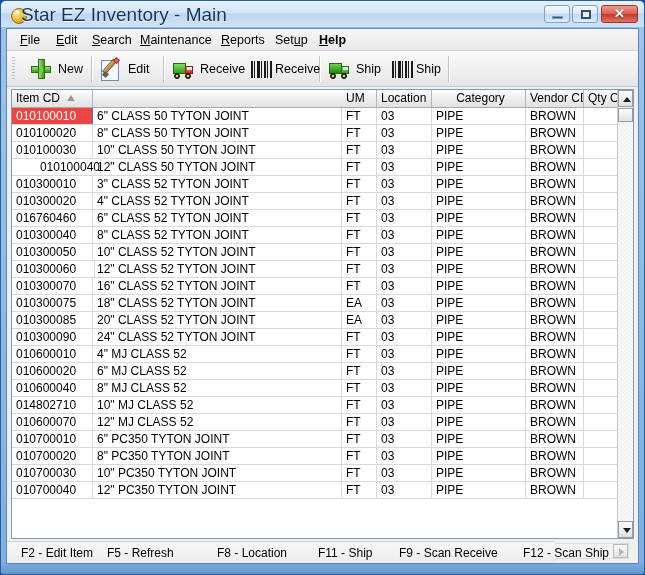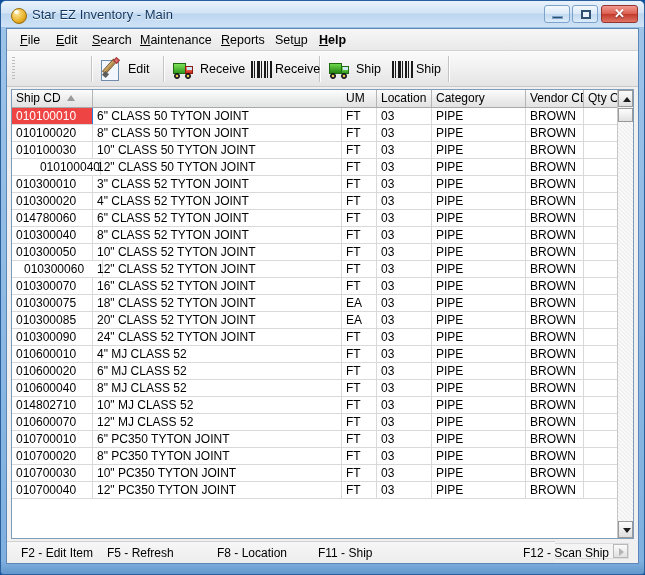--- a/index.html
+++ b/index.html
@@ -29,22 +29,22 @@
   #app-icon .ball{
     position:absolute;left:1px;top:2px;width:14px;height:14px;border-radius:50%;
     background:radial-gradient(circle at 35% 30%,#ffe9a0,#e8b227 60%,#b07b0c);
     border:1px solid #9a6b08;
   }
   #app-icon .glint{
     position:absolute;left:4px;top:4px;width:5px;height:4px;border-radius:50%;
     background:rgba(255,255,255,.8);
   }
   #title-text{
-    position:absolute;left:31px;top:4px;height:19px;line-height:19px;
-    font-size:13px;color:#10355f;white-space:nowrap;
+    position:absolute;left:20px;top:4px;height:19px;line-height:19px;
+    font-size:19px;color:#10355f;white-space:nowrap;
     text-shadow:0 1px 0 rgba(255,255,255,.9);
   }
   .caption-btn{
     position:absolute;top:4px;width:26px;height:18px;
     box-sizing:border-box;border:1px solid #7ba3cc;border-radius:3px;
     background:linear-gradient(to bottom,#f4f9fe 0%,#dbe9f7 48%,#c3d9ef 52%,#dcebfa 100%);
     cursor:default;
   }
   #btn-min{right:74px;}
   #btn-max{right:46px;}
@@ -269,20 +269,28 @@
         <div class="menu-item" style="left: 263px;">Set<span class="mnemonic">u</span>p</div>
         <div class="menu-item" style="left: 307px; font-weight: bold;"><span class="mnemonic">H</span>elp</div>
       </div>
 
     <div id="toolbar">
       <div id="grip"></div>
     <div class="tb-sep" style="left: 84px;"></div>
         <div class="tb-sep" style="left: 156px;"></div>
         <div class="tb-sep" style="left: 312px;"></div>
         <div class="tb-sep" style="left: 441px;"></div>
+        <div class="tb-btn" style="left: 22px;">
+          <span class="ico ico-plus">
+            <i class="h"></i>
+            <i class="v"></i>
+            <i class="c"></i>
+          </span>
+          <span class="tb-label">New</span>
+        </div>
         <div class="tb-btn" style="left: 92px;">
           <span class="ico ico-edit">
             <i class="pad"></i>
             <i class="pen"></i>
             <i class="er"></i>
             <i class="tip"></i>
           </span>
           <span class="tb-label">Edit</span>
         </div>
         <div class="tb-btn" style="left: 164px;">
@@ -330,24 +338,24 @@
             <i class="s" style="left:14px;width:2px"></i>
             <i class="s" style="left:17px;width:1px"></i>
             <i class="s" style="left:20px;width:2px"></i>
           </span>
           <span class="tb-label">Ship</span>
         </div>
       </div>
 
     <div id="grid-wrap">
       <div id="grid-head">
-          <div class="hcell" style="left: 0px; width: 81px;"><span>Ship CD</span><span class="sort-asc" style="left: 55px;"></span></div>
+          <div class="hcell" style="left: 0px; width: 81px;"><span>Item CD</span><span class="sort-asc" style="left: 55px;"></span></div>
           <div class="hcell" style="left: 330px; width: 35px;"><span>UM</span></div>
           <div class="hcell" style="left: 365px; width: 55px;"><span>Location</span></div>
-          <div class="hcell" style="left: 420px; width: 94px;"><span>Category</span></div>
+          <div class="hcell" style="left: 420px; width: 94px; text-align: center;"><span>Category</span></div>
           <div class="hcell" style="left: 514px; width: 58px;"><span>Vendor CD</span></div>
           <div class="hcell num" style="left: 572px; width: 50px;"><span>Qty OH</span></div>
         </div>
       <div id="rows">
           <div class="row sel">
             <div class="cell c0" style="left: 0px; width: 81px;">010100010</div>
             <div class="cell c1" style="left: 81px; width: 249px;">6" CLASS 50 TYTON JOINT</div>
             <div class="cell c2" style="left: 330px; width: 35px;">FT</div>
             <div class="cell c3" style="left: 365px; width: 55px;">03</div>
             <div class="cell c4" style="left: 420px; width: 94px;">PIPE</div>
@@ -393,21 +401,21 @@
           <div class="row">
             <div class="cell c0" style="left: 0px; width: 81px;">010300020</div>
             <div class="cell c1" style="left: 81px; width: 249px;">4" CLASS 52 TYTON JOINT</div>
             <div class="cell c2" style="left: 330px; width: 35px;">FT</div>
             <div class="cell c3" style="left: 365px; width: 55px;">03</div>
             <div class="cell c4" style="left: 420px; width: 94px;">PIPE</div>
             <div class="cell c5" style="left: 514px; width: 58px;">BROWN</div>
             <div class="cell c6 num" style="left: 572px; width: 50px;">0</div>
           </div>
           <div class="row">
-            <div class="cell c0" style="left: 0px; width: 81px;">014780060</div>
+            <div class="cell c0" style="left: 0px; width: 81px;">016760460</div>
             <div class="cell c1" style="left: 81px; width: 249px;">6" CLASS 52 TYTON JOINT</div>
             <div class="cell c2" style="left: 330px; width: 35px;">FT</div>
             <div class="cell c3" style="left: 365px; width: 55px;">03</div>
             <div class="cell c4" style="left: 420px; width: 94px;">PIPE</div>
             <div class="cell c5" style="left: 514px; width: 58px;">BROWN</div>
             <div class="cell c6 num" style="left: 572px; width: 50px;">0</div>
           </div>
           <div class="row">
             <div class="cell c0" style="left: 0px; width: 81px;">010300040</div>
             <div class="cell c1" style="left: 81px; width: 249px;">8" CLASS 52 TYTON JOINT</div>
@@ -420,21 +428,21 @@
           <div class="row">
             <div class="cell c0" style="left: 0px; width: 81px;">010300050</div>
             <div class="cell c1" style="left: 81px; width: 249px;">10" CLASS 52 TYTON JOINT</div>
             <div class="cell c2" style="left: 330px; width: 35px;">FT</div>
             <div class="cell c3" style="left: 365px; width: 55px;">03</div>
             <div class="cell c4" style="left: 420px; width: 94px;">PIPE</div>
             <div class="cell c5" style="left: 514px; width: 58px;">BROWN</div>
             <div class="cell c6 num" style="left: 572px; width: 50px;">0</div>
           </div>
           <div class="row">
-            <div class="cell c0" style="left: 8px; width: 83px;">010300060</div>
+            <div class="cell c0" style="left: 0px; width: 83px;">010300060</div>
             <div class="cell c1" style="left: 81px; width: 249px;">12" CLASS 52 TYTON JOINT</div>
             <div class="cell c2" style="left: 330px; width: 35px;">FT</div>
             <div class="cell c3" style="left: 365px; width: 55px;">03</div>
             <div class="cell c4" style="left: 420px; width: 94px;">PIPE</div>
             <div class="cell c5" style="left: 514px; width: 58px;">BROWN</div>
             <div class="cell c6 num" style="left: 572px; width: 50px;">0</div>
           </div>
           <div class="row">
             <div class="cell c0" style="left: 0px; width: 81px;">010300070</div>
             <div class="cell c1" style="left: 81px; width: 249px;">16" CLASS 52 TYTON JOINT</div>
@@ -612,17 +620,18 @@
           <span class="tri-right"></span>
         </div>
       </div>
     </div>
 
     <div id="statusbar">
         <div class="status-item" style="left: 14px;">F2 - Edit Item</div>
         <div class="status-item" style="left: 100px;">F5 - Refresh</div>
         <div class="status-item" style="left: 210px;">F8 - Location</div>
         <div class="status-item" style="left: 311px;">F11 - Ship</div>
+        <div class="status-item" style="left: 392px;">F9 - Scan Receive</div>
         <div class="status-item" style="left: 516px;">F12 - Scan Ship</div>
       </div>
 
   </div>
 </div>
 
 </body></html>

